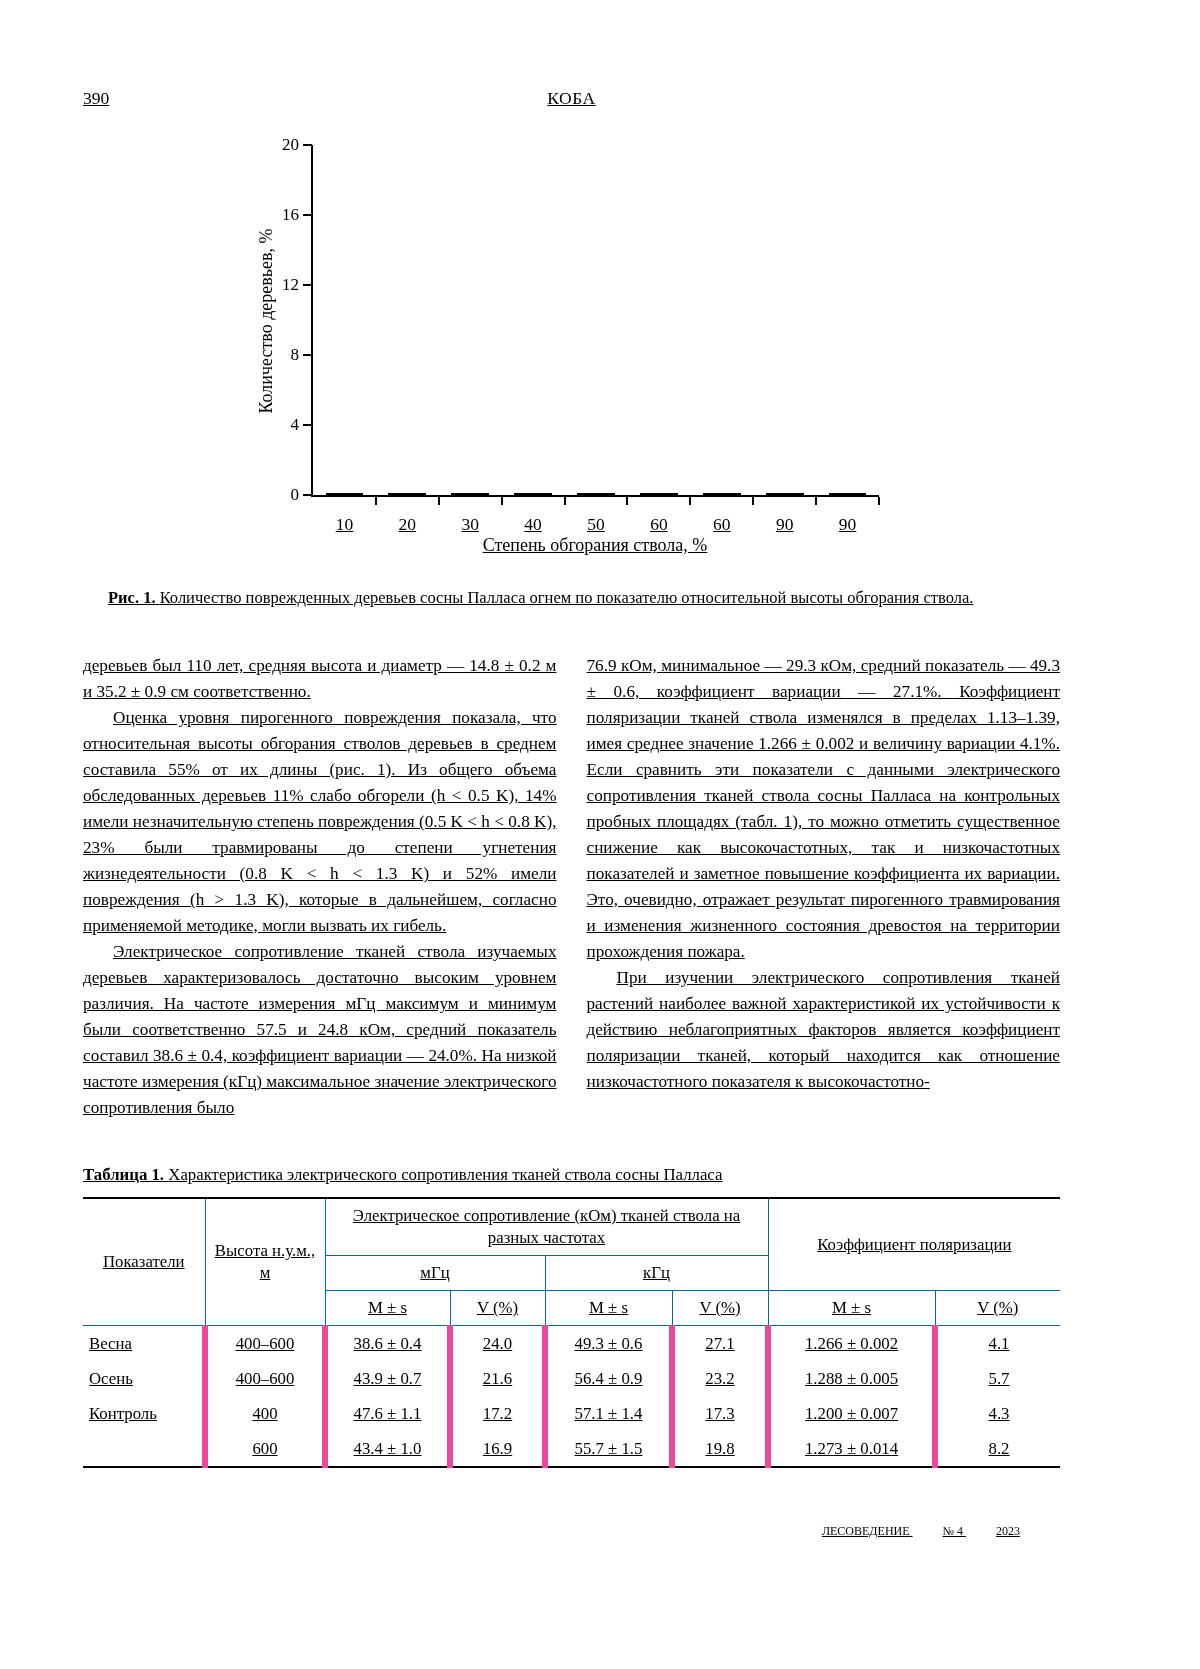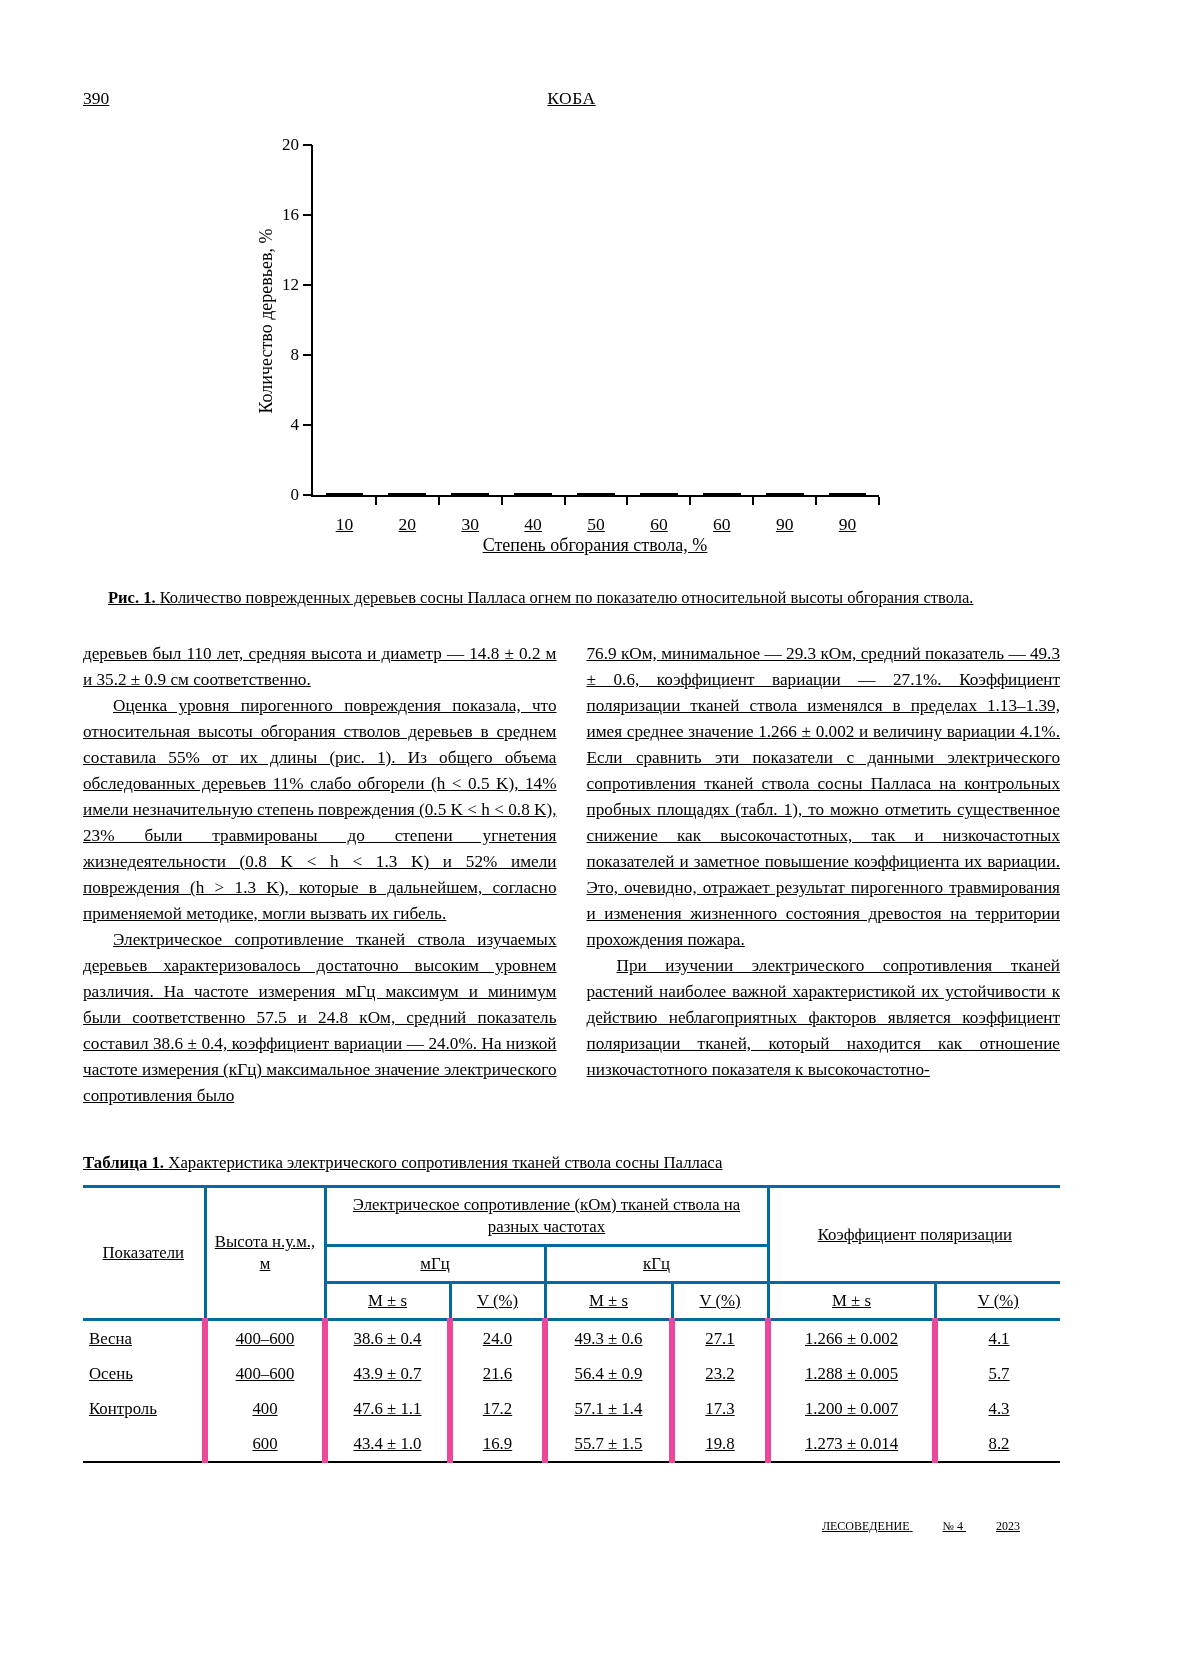--- a/index.html
+++ b/index.html
@@ -42,35 +42,35 @@
   .xrow { position: relative; display: flex; margin-left: 82px; width: 566px; padding-top: 17px; }
   .xlab { flex: 1 1 0; text-align: center; font-size: 17.5px; }
   .xtick-mark { position: absolute; top: 0; width: 2px; height: 8px; margin-left: -1px; background: #000; }
   .xlabel { width: 568px; margin-left: 80px; text-align: center; font-size: 18px; }
 
   
   .caption { margin: 30px 10px 0 25px; font-size: 16.5px; line-height: 23px; }
   .bold { font-weight: bold; }
 
   
-  .body-cols { margin-top: 32px; display: flex; gap: 30px; font-size: 17.2px; line-height: 26px; text-align: justify; }
+  .body-cols { margin-top: 44px; display: flex; gap: 30px; font-size: 17.2px; line-height: 26px; text-align: justify; }
   .col { flex: 1 1 0; min-width: 0; }
   .col p { margin: 0; }
   .col p.ind { text-indent: 30px; }
 
   
   .table-block { margin-top: 44px; }
   .table-title { font-size: 16.8px; margin-bottom: 12px; }
   .jtable {
     border-collapse: collapse; width: 100%; table-layout: fixed;
     border-top: 2px solid #000; border-bottom: 2px solid #000;
     font-size: 16.8px;
   }
   .jtable th {
-    border: 3px solid #0369a1; font-weight: normal; text-align: center;
+    border: 1px solid #0369a1; font-weight: normal; text-align: center;
     vertical-align: middle; padding: 6px 5px; line-height: 22px;
   }
   .jtable td {
     border-left: 1px solid #000; border-right: 6px solid #ec4899;
     padding: 7px 5px; text-align: center; line-height: 21px;
   }
   .jtable tr > *:first-child { border-left: none; }
   .jtable tr > *:last-child { border-right: none; }
   .jtable td:first-child { text-align: left; padding-left: 6px; }
 

